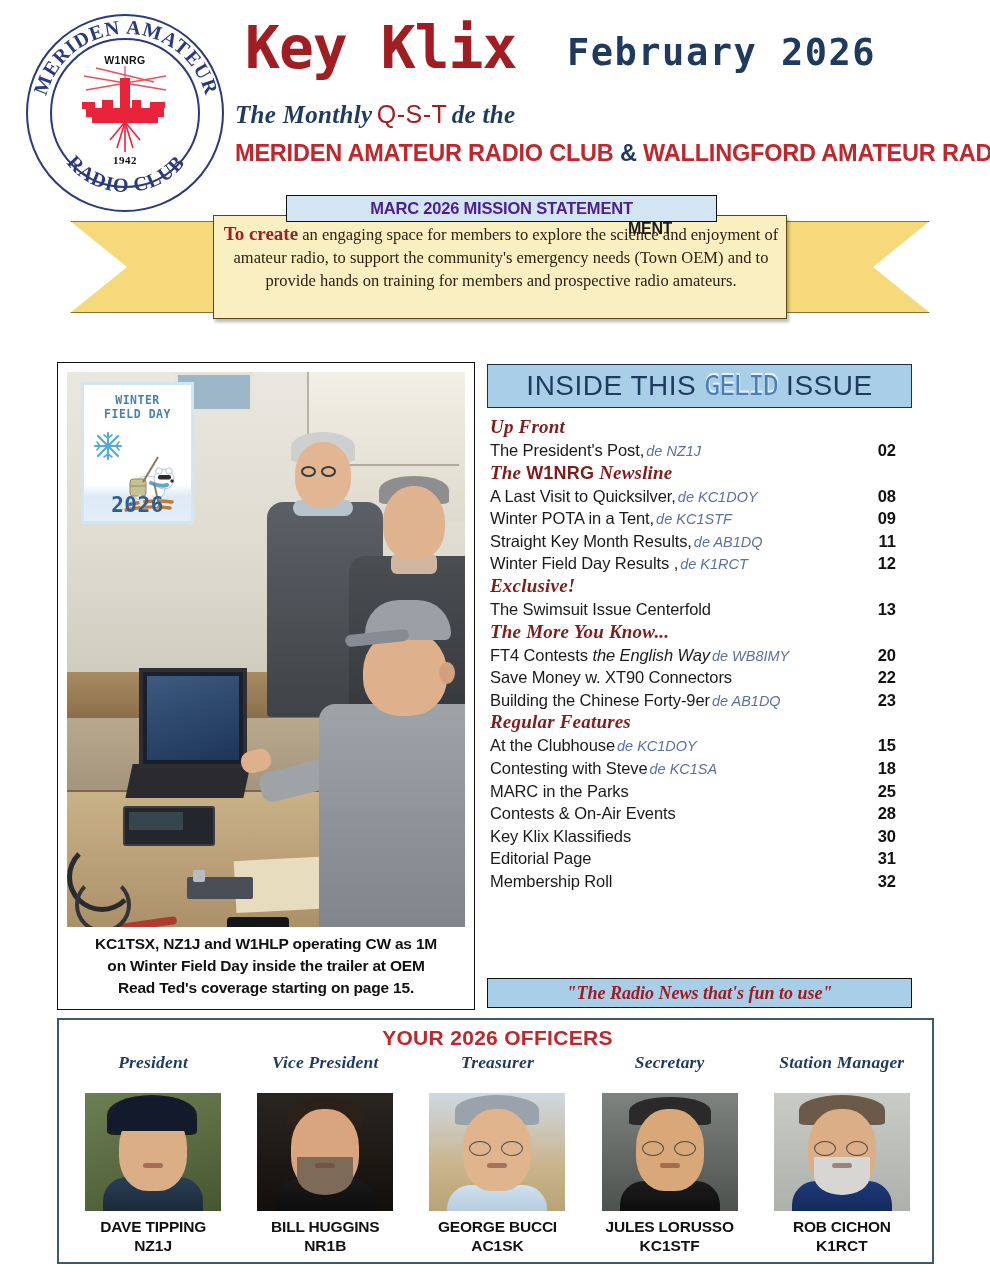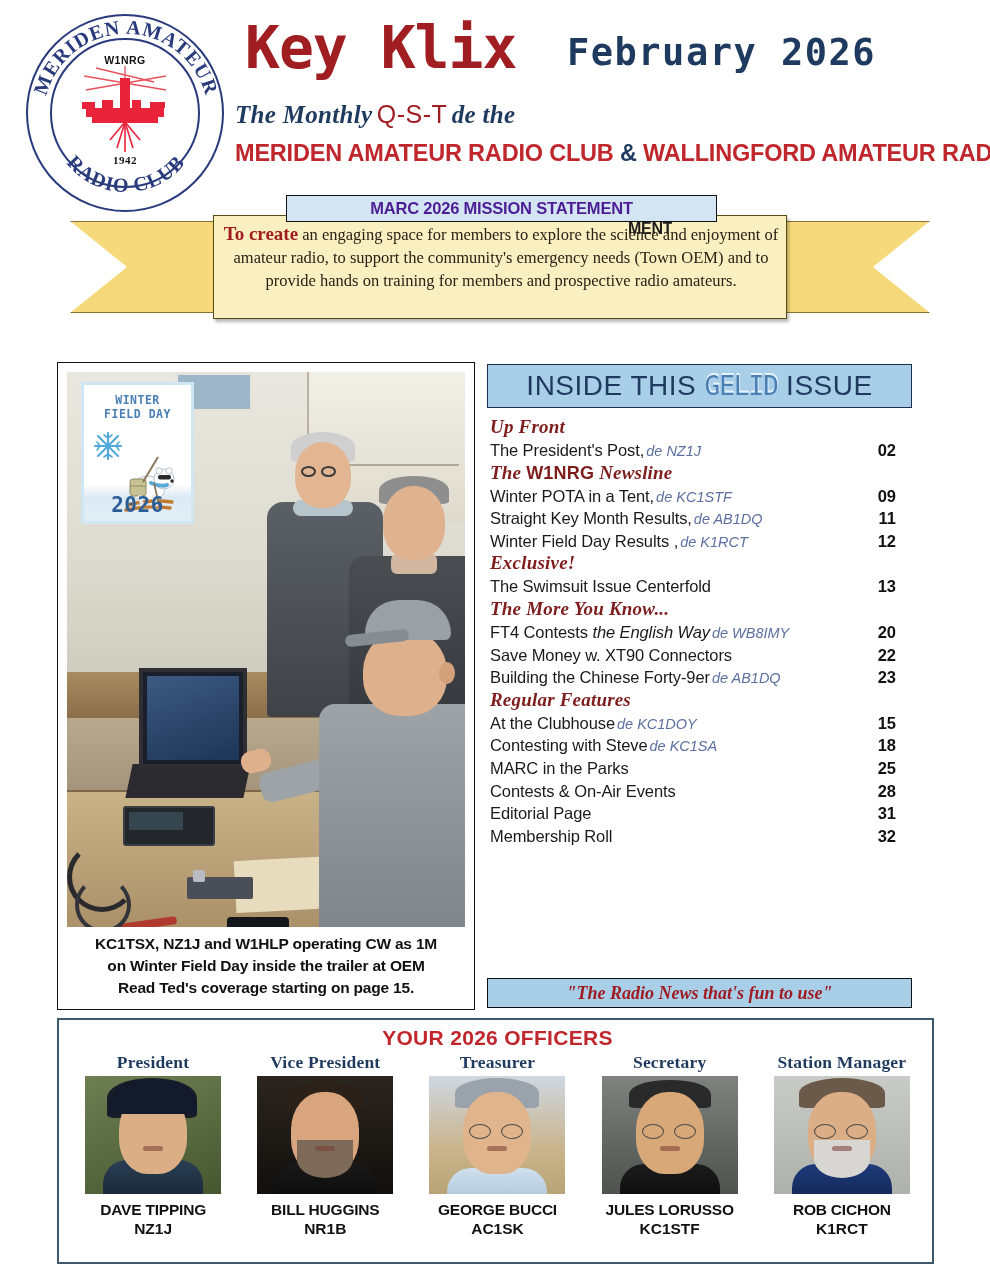--- a/index.html
+++ b/index.html
@@ -286,22 +286,22 @@
     position:absolute; left:0; top:6px; width:877px; text-align:center;
     font-family:"Liberation Sans Narrow","Liberation Sans", sans-serif;
     font-size:21px; font-weight:700; color:#C0272D; letter-spacing:0.3px;
   }
   #officers-grid {
     position:absolute; left:8px; top:32px; width:861px; height:206px;
     display:flex; justify-content:space-around; align-items:flex-start;
   }
   .officer { width:160px; text-align:center; }
   .off-role {
-    font-family:"Liberation Serif", serif; font-weight:700;
-    font-size:17.5px; color:#1F3A5F; margin-bottom:3px; letter-spacing:0.2px;
+    font-family:"Liberation Serif", serif; font-style:italic; font-weight:700;
+    font-size:17.5px; color:#1F3A5F; margin-bottom:20px; letter-spacing:0.2px;
   }
   .off-photo {
     width:136px; height:118px; margin:0 auto 6px auto;
     overflow:hidden; position:relative; background:#cfcfcf;
   }
   .off-name {
     font-family:"Liberation Sans Narrow","Liberation Sans", sans-serif;
     font-size:15.5px; font-weight:700; color:#111; line-height:19px;
     letter-spacing:-0.2px;
   }
@@ -506,34 +506,36 @@
   <div id="toc-header">
     <span>INSIDE THIS</span>
     <span class="gelid">GELID</span>
     <span>ISSUE</span>
   </div>
 
   <div id="toc-list">
       <div class="toc-sec"><span>Up Front</span></div>
       <div class="toc-row"><span class="t">The President's Post,</span><span class="de">de NZ1J</span><span class="pg">02</span></div>
       <div class="toc-sec"><span>The</span> <span class="plain">W1NRG</span> <span>Newsline</span></div>
+      <div class="toc-row"><span class="t">A Last Visit to Quicksilver,</span><span class="de">de KC1DOY</span><span class="pg">08</span></div>
       <div class="toc-row"><span class="t">Winter POTA in a Tent,</span><span class="de">de KC1STF</span><span class="pg">09</span></div>
       <div class="toc-row"><span class="t">Straight Key Month Results,</span><span class="de">de AB1DQ</span><span class="pg">11</span></div>
       <div class="toc-row"><span class="t">Winter Field Day Results ,</span><span class="de">de K1RCT</span><span class="pg">12</span></div>
       <div class="toc-sec"><span>Exclusive!</span></div>
       <div class="toc-row"><span class="t">The Swimsuit Issue Centerfold</span><span class="pg">13</span></div>
       <div class="toc-sec"><span>The More You Know...</span></div>
       <div class="toc-row"><span class="t">FT4 Contests</span> <span class="t"><em>the English Way</em></span><span class="de">de WB8IMY</span><span class="pg">20</span></div>
       <div class="toc-row"><span class="t">Save Money w. XT90 Connectors</span><span class="pg">22</span></div>
       <div class="toc-row"><span class="t">Building the Chinese Forty-9er</span><span class="de">de AB1DQ</span><span class="pg">23</span></div>
       <div class="toc-sec"><span>Regular Features</span></div>
       <div class="toc-row"><span class="t">At the Clubhouse</span><span class="de">de KC1DOY</span><span class="pg">15</span></div>
       <div class="toc-row"><span class="t">Contesting with Steve</span><span class="de">de KC1SA</span><span class="pg">18</span></div>
       <div class="toc-row"><span class="t">MARC in the Parks</span><span class="pg">25</span></div>
       <div class="toc-row"><span class="t">Contests &amp; On-Air Events</span><span class="pg">28</span></div>
+      <div class="toc-row"><span class="t">Key Klix Klassifieds</span><span class="pg">30</span></div>
       <div class="toc-row"><span class="t">Editorial Page</span><span class="pg">31</span></div>
       <div class="toc-row"><span class="t">Membership Roll</span><span class="pg">32</span></div>
     </div>
 
   <div id="toc-tagline">"The Radio News that's fun to use"</div>
 </div>
 
 <div id="officers">
   <div id="officers-title">YOUR 2026 OFFICERS</div>
   <div id="officers-grid">

